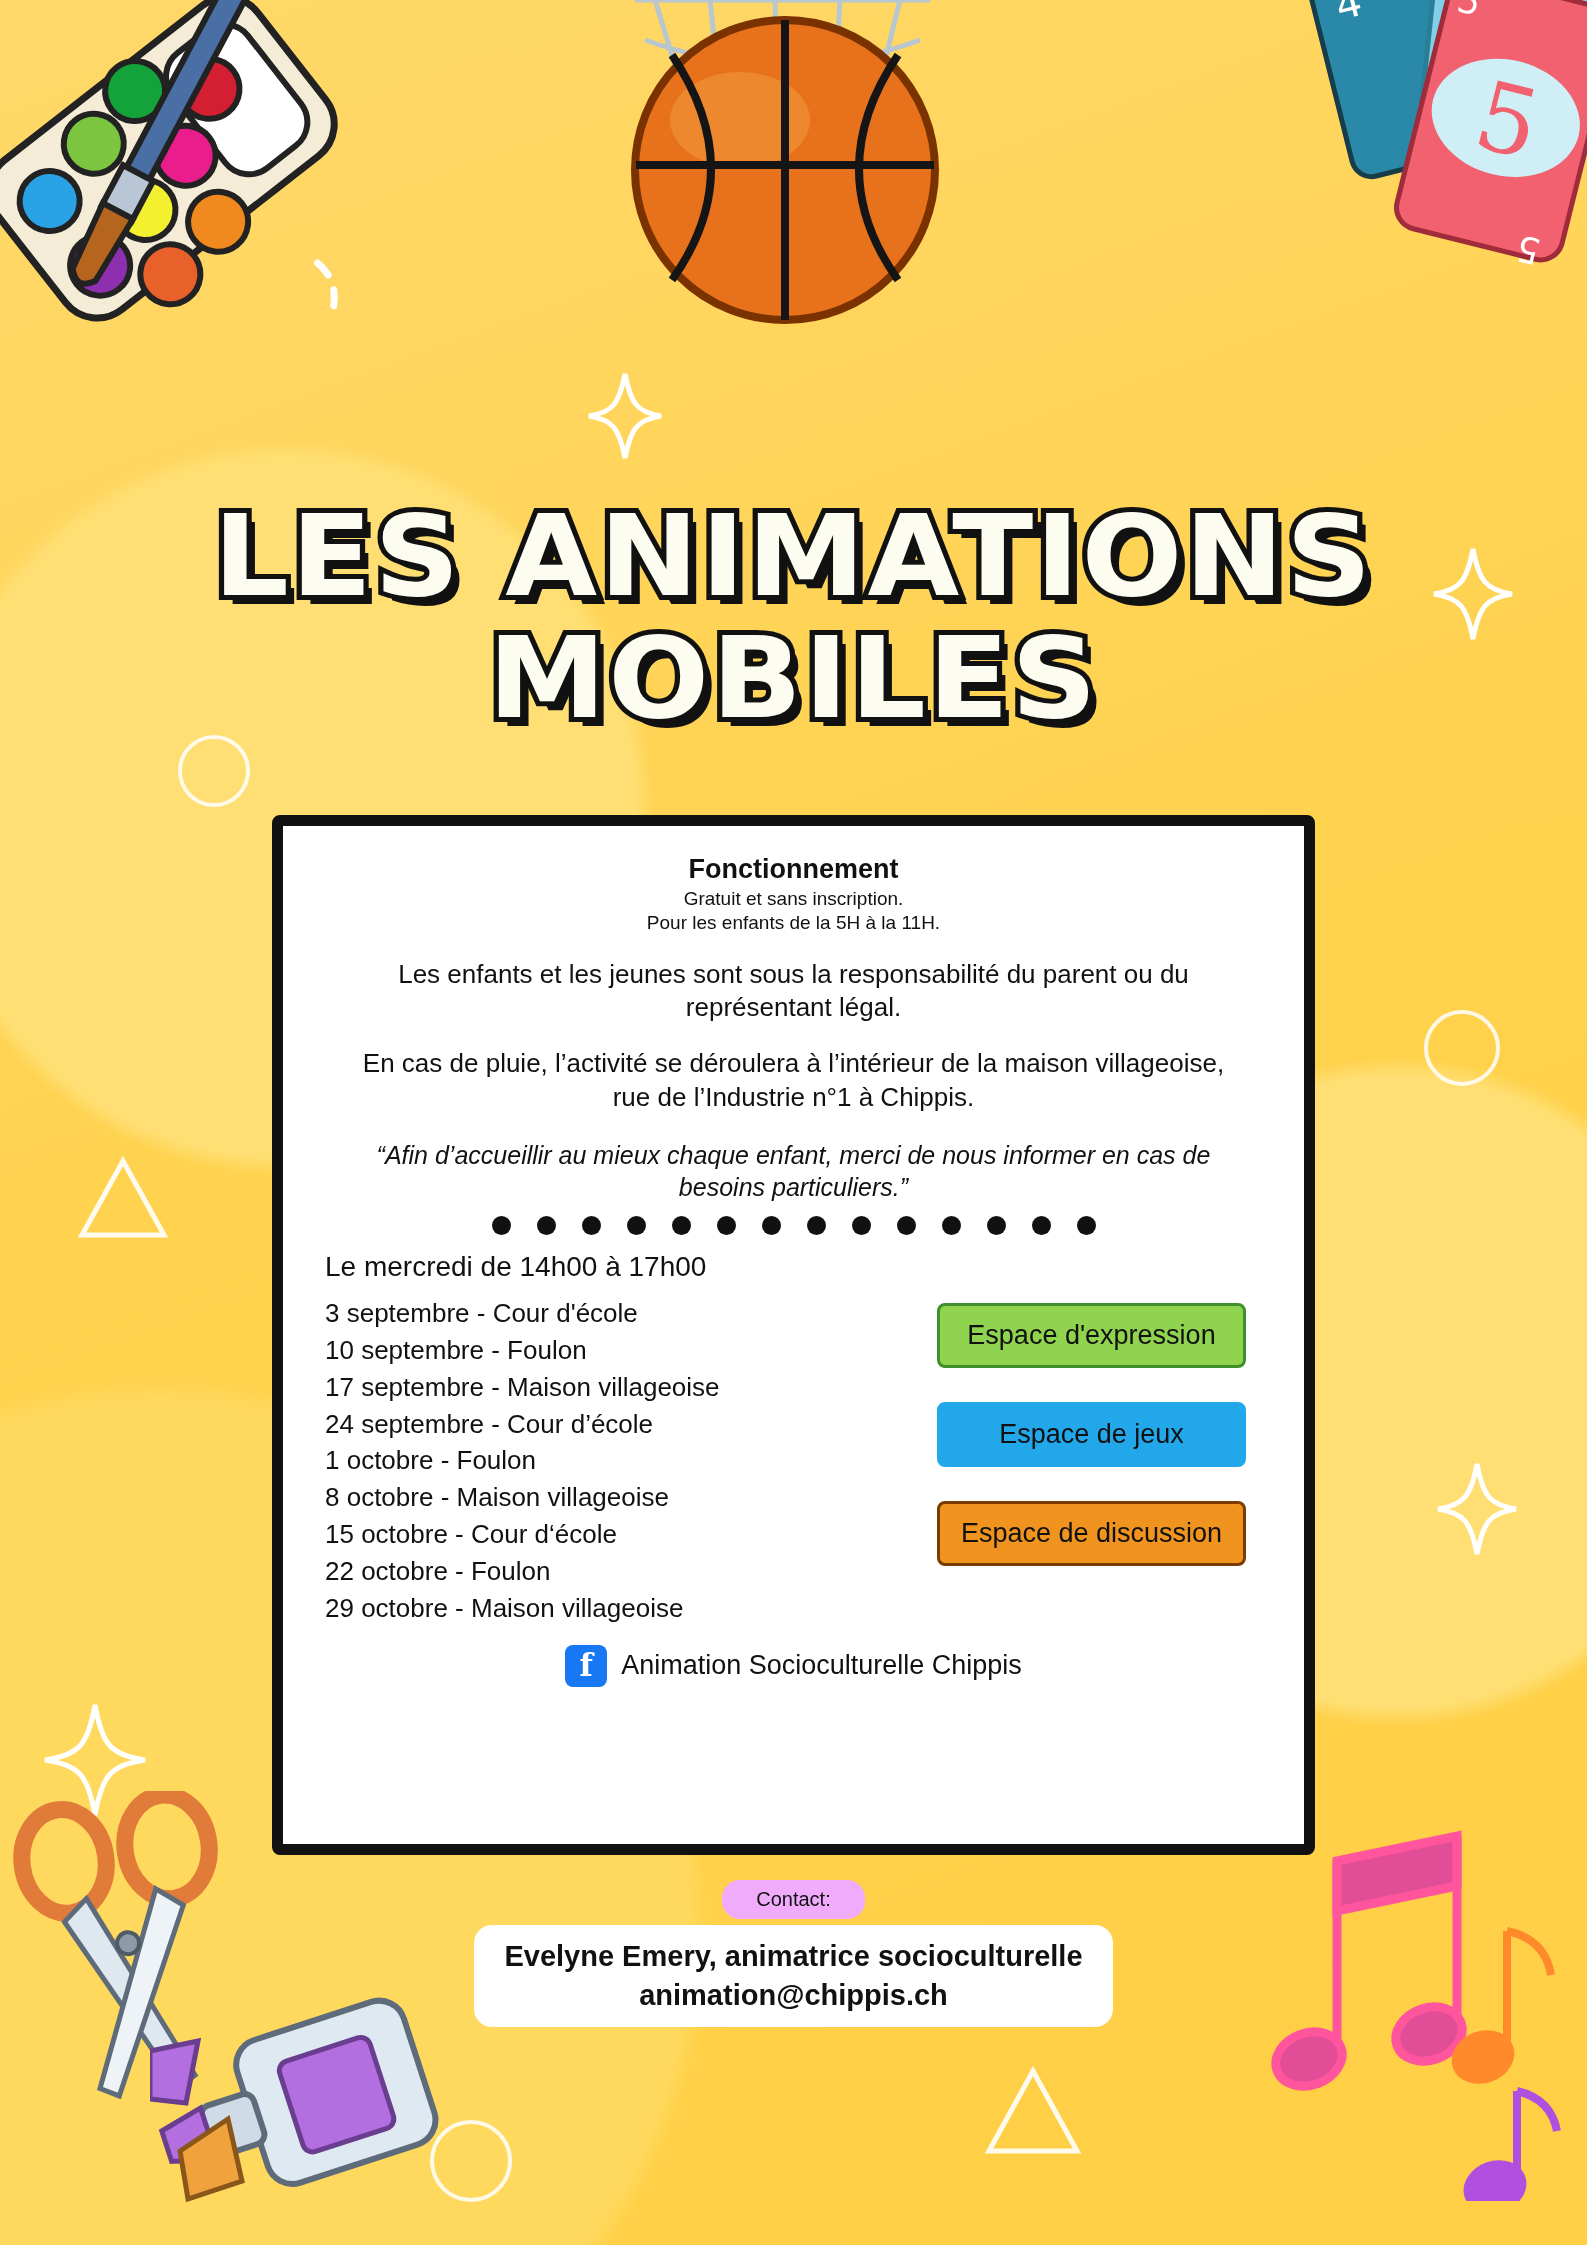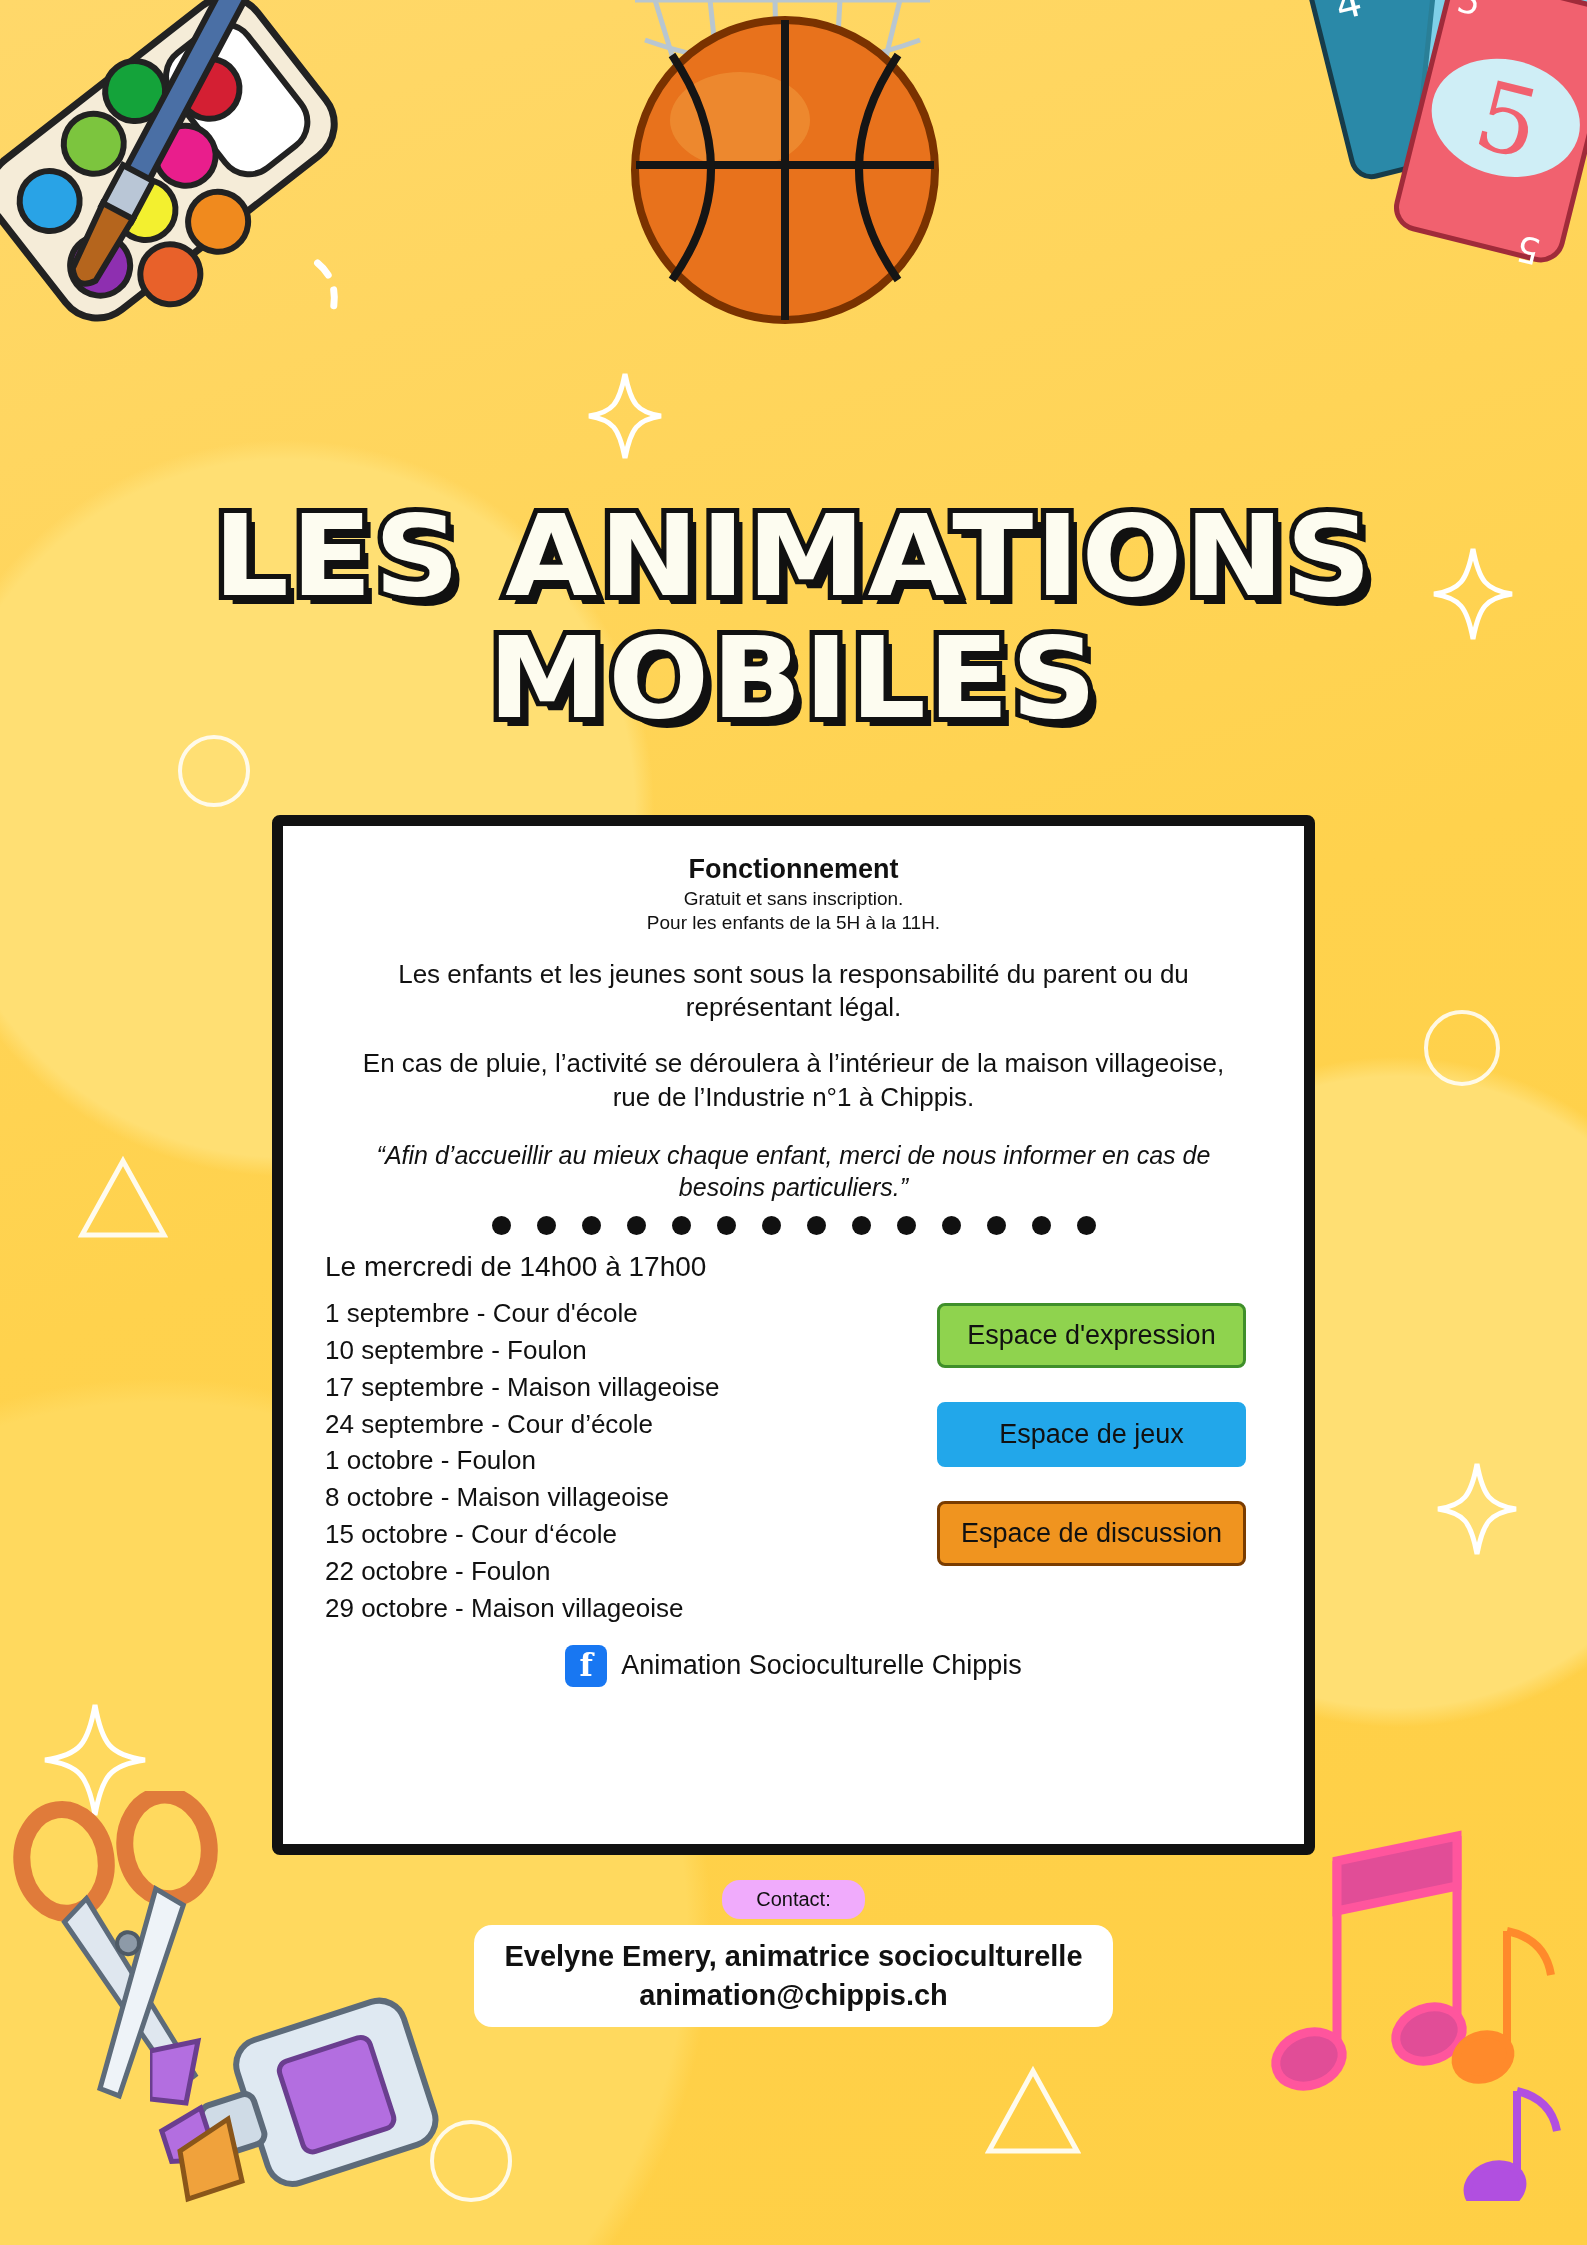--- a/index.html
+++ b/index.html
@@ -358,21 +358,21 @@
       <span class="dot"></span>
     <span class="dot"></span>
       <span class="dot"></span>
   </div>
 
   <div class="when">Le mercredi de 14h00 à 17h00</div>
 
   <div class="cols">
     <div class="dates">
       <ul>
-        <li>1 septembre - Cour d'école</li>
+        <li>3 septembre - Cour d'école</li>
         <li>10 septembre - Foulon</li>
         <li>17 septembre - Maison villageoise</li>
         <li>24 septembre - Cour d’école</li>
         <li>1 octobre - Foulon</li>
         <li>8 octobre - Maison villageoise</li>
         <li>15 octobre - Cour d‘école</li>
         <li>22 octobre - Foulon</li>
         <li>29 octobre - Maison villageoise</li>
       </ul>
     </div>

